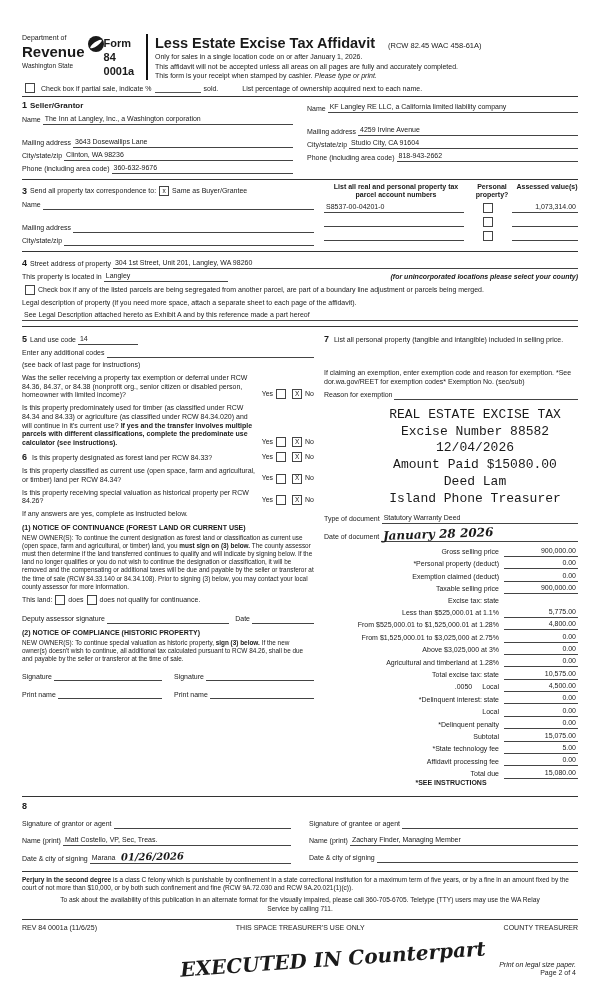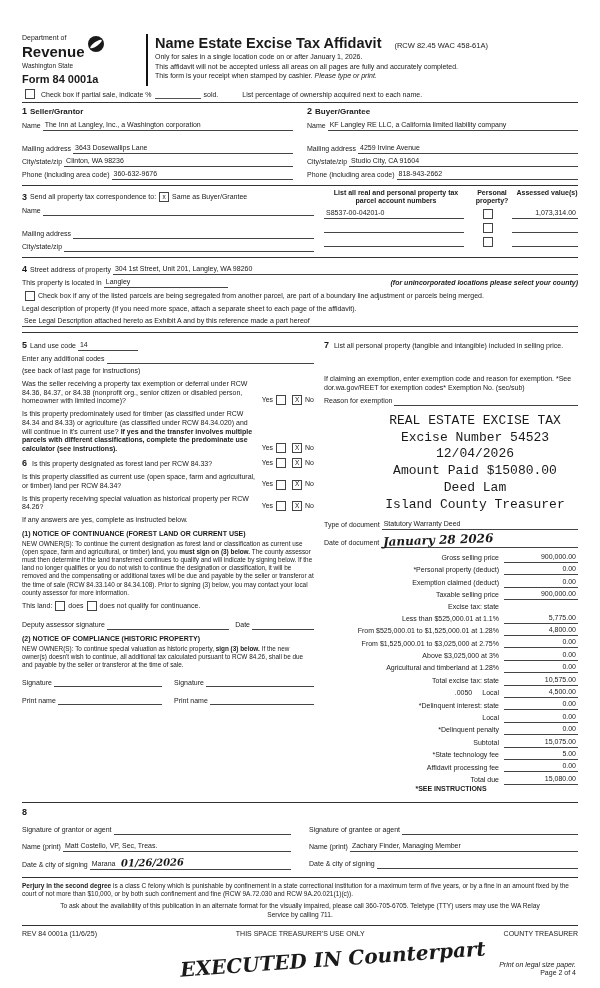--- a/index.html
+++ b/index.html
@@ -3,21 +3,21 @@
 <meta charset="utf-8">
 <style>
   html,body{margin:0;padding:0;}
   body{background:#9a9a9a;font-family:"Liberation Sans",sans-serif;}
   .page{width:600px;height:988px;margin:0 auto;background:#ffffff;color:#1a1a1a;
         font-size:7px;line-height:1.25;padding:34px 22px 8px;box-sizing:border-box;position:relative;overflow:hidden;}
   .it{font-style:italic;}
   b{font-weight:bold;}
   
   .header{display:flex;margin-bottom:3px;}
-  .header-left{width:120px;flex:none;display:flex;flex-direction:column;justify-content:space-between;padding-right:4px;}
+  .header-left{width:120px;flex:none;display:flex;flex-direction:row;justify-content:space-between;padding-right:4px;}
   .logo-row{display:flex;gap:3px;}
   .dept-of{font-size:7px;}
   .revenue{font-size:15px;font-weight:bold;}
   .wa-state{font-size:6.5px;}
   .logo-circle{width:16px;height:16px;border-radius:50%;background:#1a1a1a;position:relative;overflow:hidden;flex:none;margin-top:2px;}
   .logo-circle::before{content:"";position:absolute;width:14px;height:4px;background:#fff;border-radius:50%;transform:rotate(-35deg);left:1px;top:6px;}
   .form-no{font-size:11px;font-weight:bold;margin-top:3px;}
   .header-right{flex:1;border-left:2px solid #111;padding-left:7px;}
   .main-title{font-size:14.5px;font-weight:bold;}
   .title-rcw{font-size:7.5px;margin-left:11px;}
@@ -108,21 +108,21 @@
           <div class="dept-of">Department of</div>
           <div class="revenue">Revenue</div>
           <div class="wa-state">Washington State</div>
         </div>
         <span class="logo-circle"></span>
       </div>
       <div class="form-no">Form 84 0001a</div>
     </div>
     <div class="header-right">
       <div>
-        <span class="main-title">Name Estate Excise Tax Affidavit</span>
+        <span class="main-title">Less Estate Excise Tax Affidavit</span>
         <span class="title-rcw">(RCW 82.45 WAC 458-61A)</span>
       </div>
       <div class="hnote">Only for sales in a single location code on or after January 1, 2026.</div>
       <div class="hnote">This affidavit will not be accepted unless all areas on all pages are fully and accurately completed.</div>
       <div class="hnote">
         <span>This form is your receipt when stamped by cashier.</span>
         <span class="it">Please type or print.</span>
       </div>
     </div>
   </div>
@@ -151,21 +151,20 @@
       <div class="frow">
           <span class="lbl">City/state/zip</span>
           <span class="fill">Clinton, WA 98236</span>
         </div>
       <div class="frow">
           <span class="lbl">Phone (including area code)</span>
           <span class="fill">360-632-9676</span>
         </div>
     </div>
     <div>
-      <div><span class="secnum">2</span><span class="sectitle">Buyer/Grantee</span></div>
       <div class="frow">
           <span class="lbl">Name</span>
           <span class="fill">KF Langley RE LLC, a California limited liability company</span>
         </div>
       <div class="fgap"></div>
       <div class="frow">
           <span class="lbl">Mailing address</span>
           <span class="fill">4259 Irvine Avenue</span>
         </div>
       <div class="frow">
@@ -390,25 +389,25 @@
       </div>
       <div class="blank-space"></div>
       <div>If claiming an exemption, enter exemption code and reason for exemption. *See dor.wa.gov/REET for exemption codes* Exemption No. (sec/sub)</div>
       <div class="frow">
         <span class="lbl">Reason for exemption</span>
         <span class="fill"></span>
       </div>
 
       <div class="stamp">
         <div>REAL ESTATE EXCISE TAX</div>
-        <div>Excise Number 54523</div>
+        <div>Excise Number 88582</div>
         <div>12/04/2026</div>
         <div>Amount Paid $15080.00</div>
         <div>Deed Lam</div>
-        <div>Island County Treasurer</div>
+        <div>Island Phone Treasurer</div>
       </div>
 
       <div class="frow">
         <span class="lbl">Type of document</span>
         <span class="fill">Statutory Warranty Deed</span>
       </div>
       <div class="frow" style="margin-top:6px;">
         <span class="lbl">Date of document</span>
         <span class="fill"><span class="script script-date">January 28 2026</span></span>
       </div>

